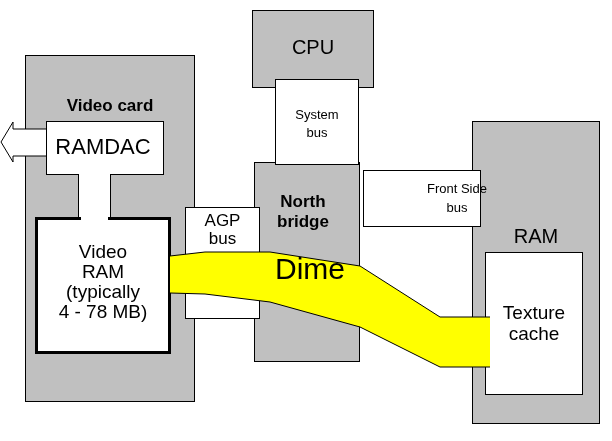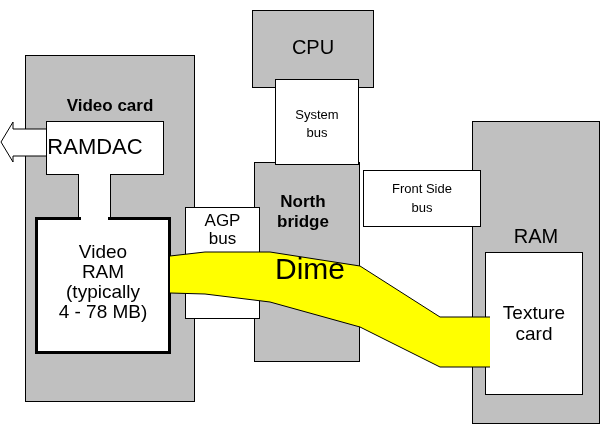--- a/index.html
+++ b/index.html
@@ -15,21 +15,21 @@
 <body>
 
 <div class="abs gray" style="left:25px; top:55px; width:170px; height:347px;"></div>
 <div class="lbl" style="left:25px; top:68px; width:170px; font-size:17px; font-weight:bold;margin-top:28px;">Video card</div>
 
 <svg width="612" height="441">
   <polygon points="13,122 1,142 13,162 13,156 47,156 47,129 13,129" fill="#ffffff" stroke="#000" stroke-width="1"></polygon>
 </svg>
 
 <div class="abs white" style="left:46px; top:121px; width:118px; height:54px;"></div>
-<div class="lbl" style="left:36px; top:134px; width:118px; font-size:22px;">RAMDAC</div>
+<div class="lbl" style="left:44px; top:134px; width:118px; font-size:22px;">RAMDAC</div>
 
 <div class="abs" style="left:78px; top:174px; width:33px; height:44px; background:#fff; border-left:1px solid #000; border-right:1px solid #000;"></div>
 
 <div class="abs" style="left:35px; top:217px; width:136px; height:137px; background:#fff; border:3px solid #000;"></div>
 <div class="abs" style="left:81px; top:216px; width:27px; height:5px; background:#fff;"></div>
 <div class="lbl" style="left:35px; top:242px; width:136px; font-size:19px; line-height:20px;">Video
 RAM
 (typically
 4 - 78 MB)</div>
 
@@ -41,30 +41,30 @@
 bridge</div>
 
 <div class="abs white" style="left:275px; top:79px; width:84px; height:86px;"></div>
 <div class="lbl" style="left:275px; top:106px; width:84px; font-size:13px; line-height:18px;">System
 bus</div>
 
 <div class="abs gray" style="left:472px; top:121px; width:128px; height:303px;"></div>
 <div class="lbl" style="left:472px; top:225px; width:128px; font-size:20px;">RAM</div>
 
 <div class="abs white" style="left:363px; top:170px; width:118px; height:57px;"></div>
-<div class="lbl" style="left:363px; top:179px; width:118px; font-size:13px; line-height:19px;">Front Side
+<div class="lbl" style="left:363px; top:179px; width:118px; font-size:13px; line-height:19px;padding-left:35px;">Front Side
 bus</div>
 
 <div class="abs white" style="left:185px; top:207px; width:75px; height:112px;"></div>
 <div class="lbl" style="left:185px; top:212px; width:75px; font-size:17px; line-height:18px;">AGP
 bus</div>
 
 <div class="abs white" style="left:485px; top:252px; width:98px; height:143px;"></div>
 
 <svg width="612" height="441">
   <path d="M170,256 L205,252 L270,252 L360,266 L440,317 L490,317 L490,367 L440,367 L360,327 L270,302 L205,294 L170,293 Z" fill="#ffff00" stroke="none"></path>
   <path d="M170,256 L205,252 L270,252 L360,266 L440,317 L490,317" fill="none" stroke="#000" stroke-width="1"></path>
   <path d="M170,293 L205,294 L270,302 L360,327 L440,367 L490,367" fill="none" stroke="#000" stroke-width="1"></path>
 </svg>
 <div class="lbl" style="left:255px; top:252px; width:110px; font-size:30px; font-weight:normal;">Dime</div>
 
 <div class="lbl" style="left:485px; top:302px; width:98px; font-size:19px; line-height:21px;">Texture
-card</div>
+cache</div>
 
 </body></html>

